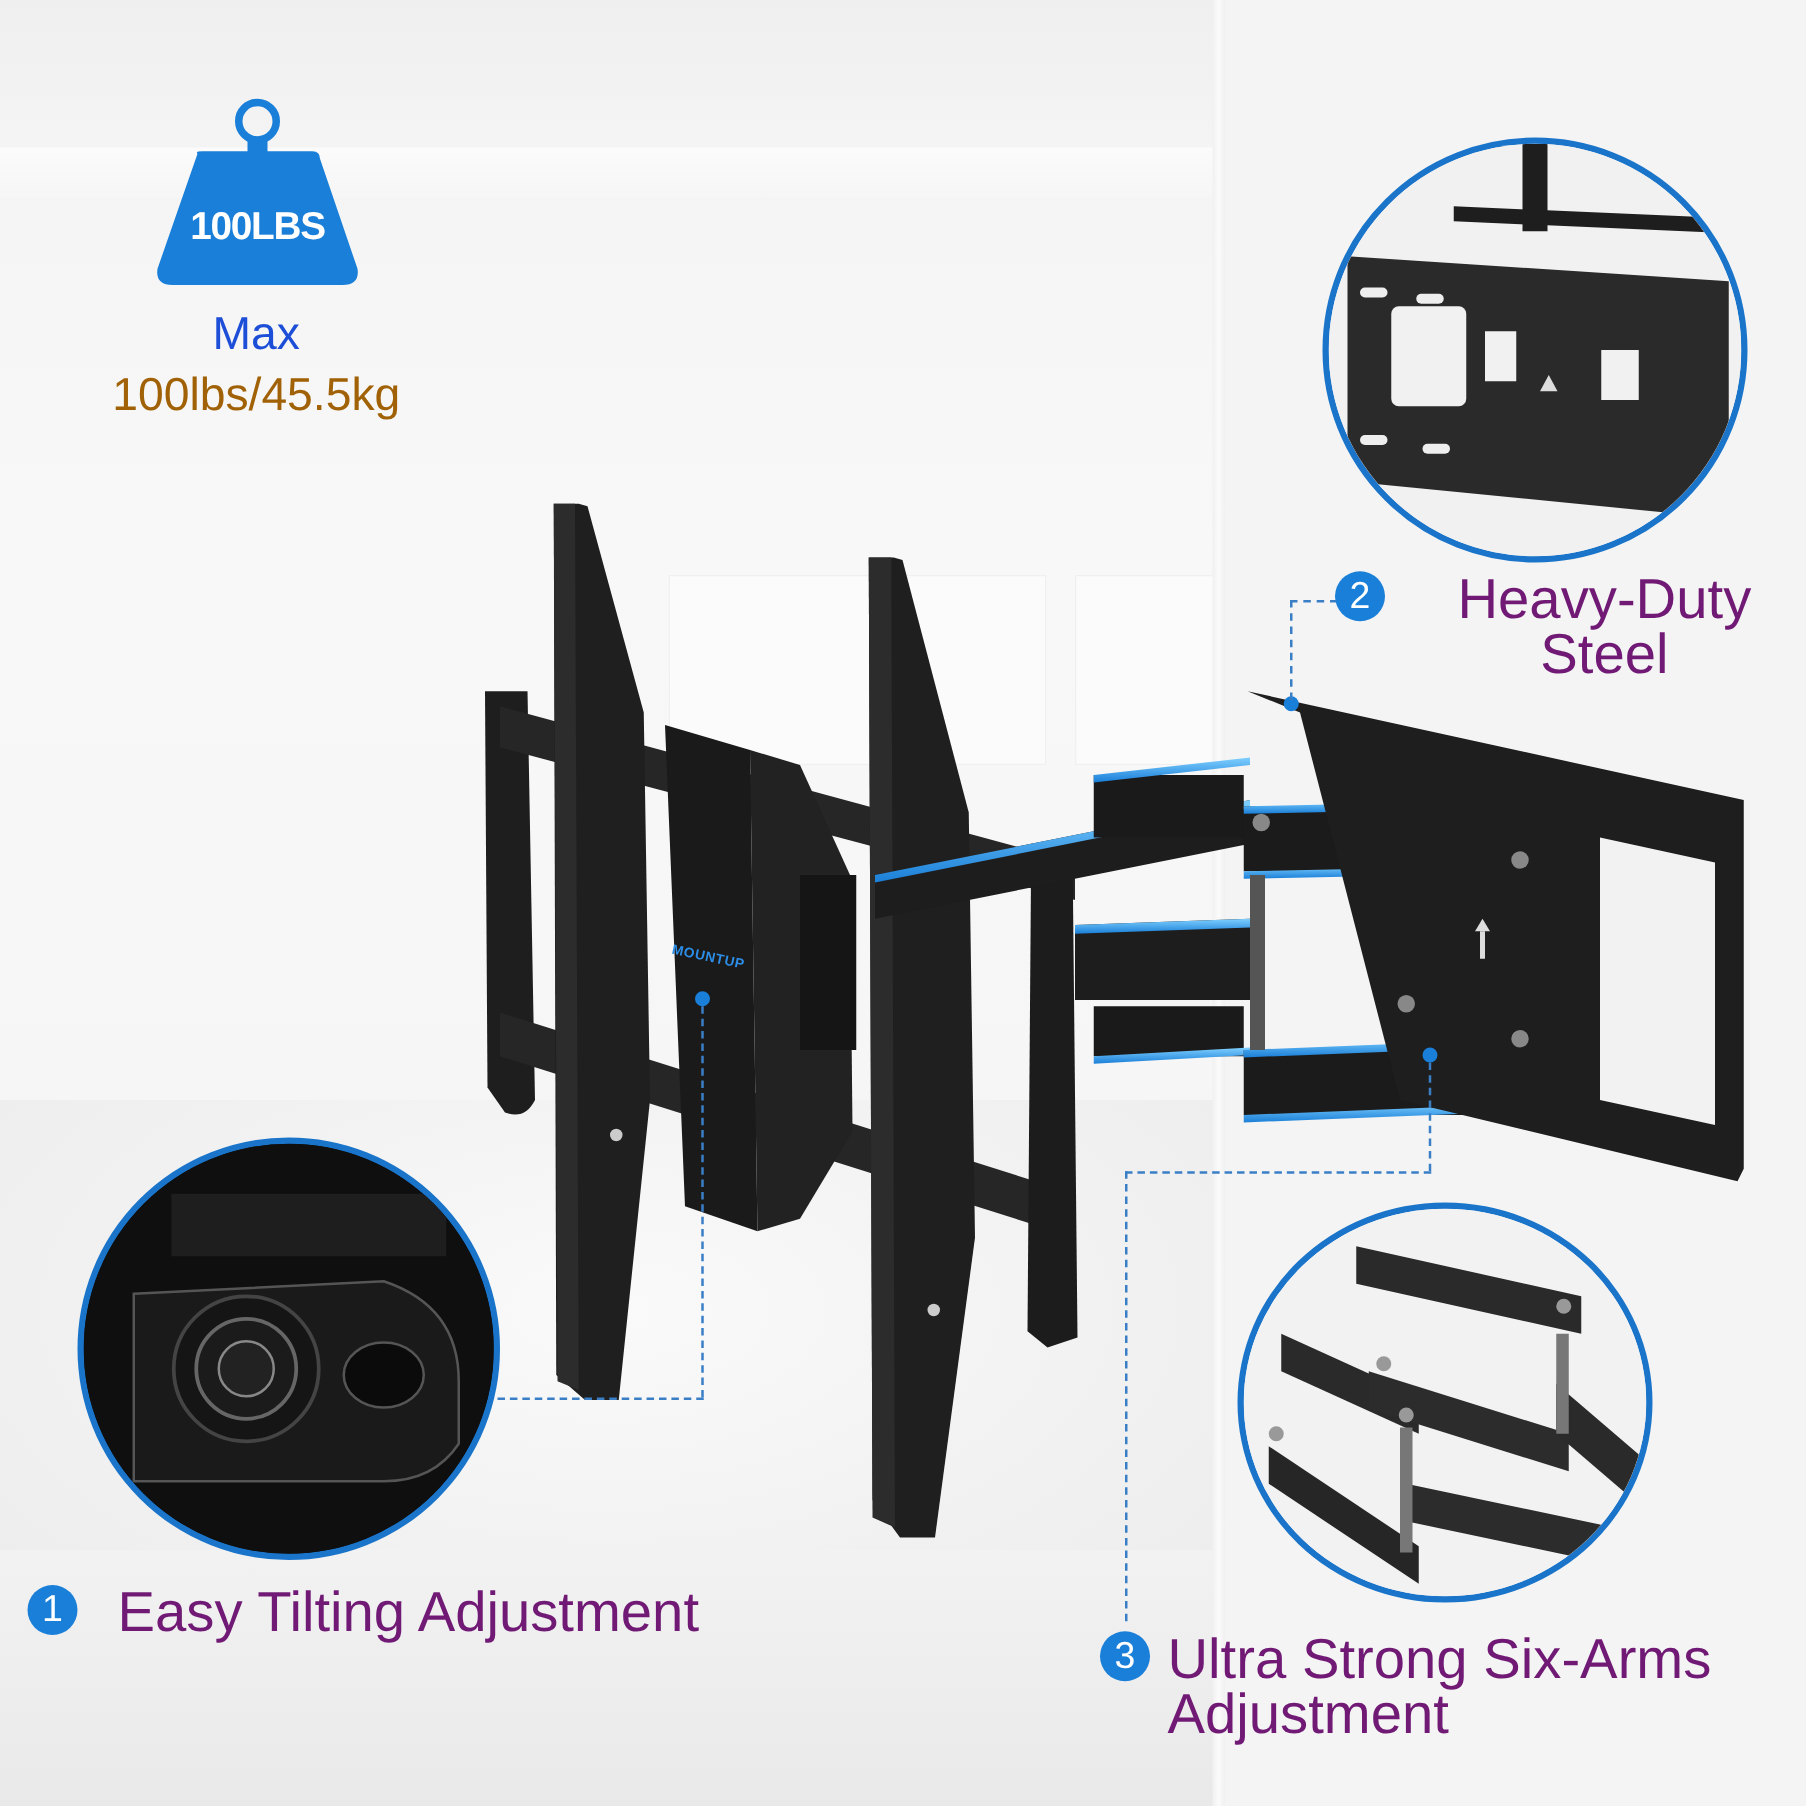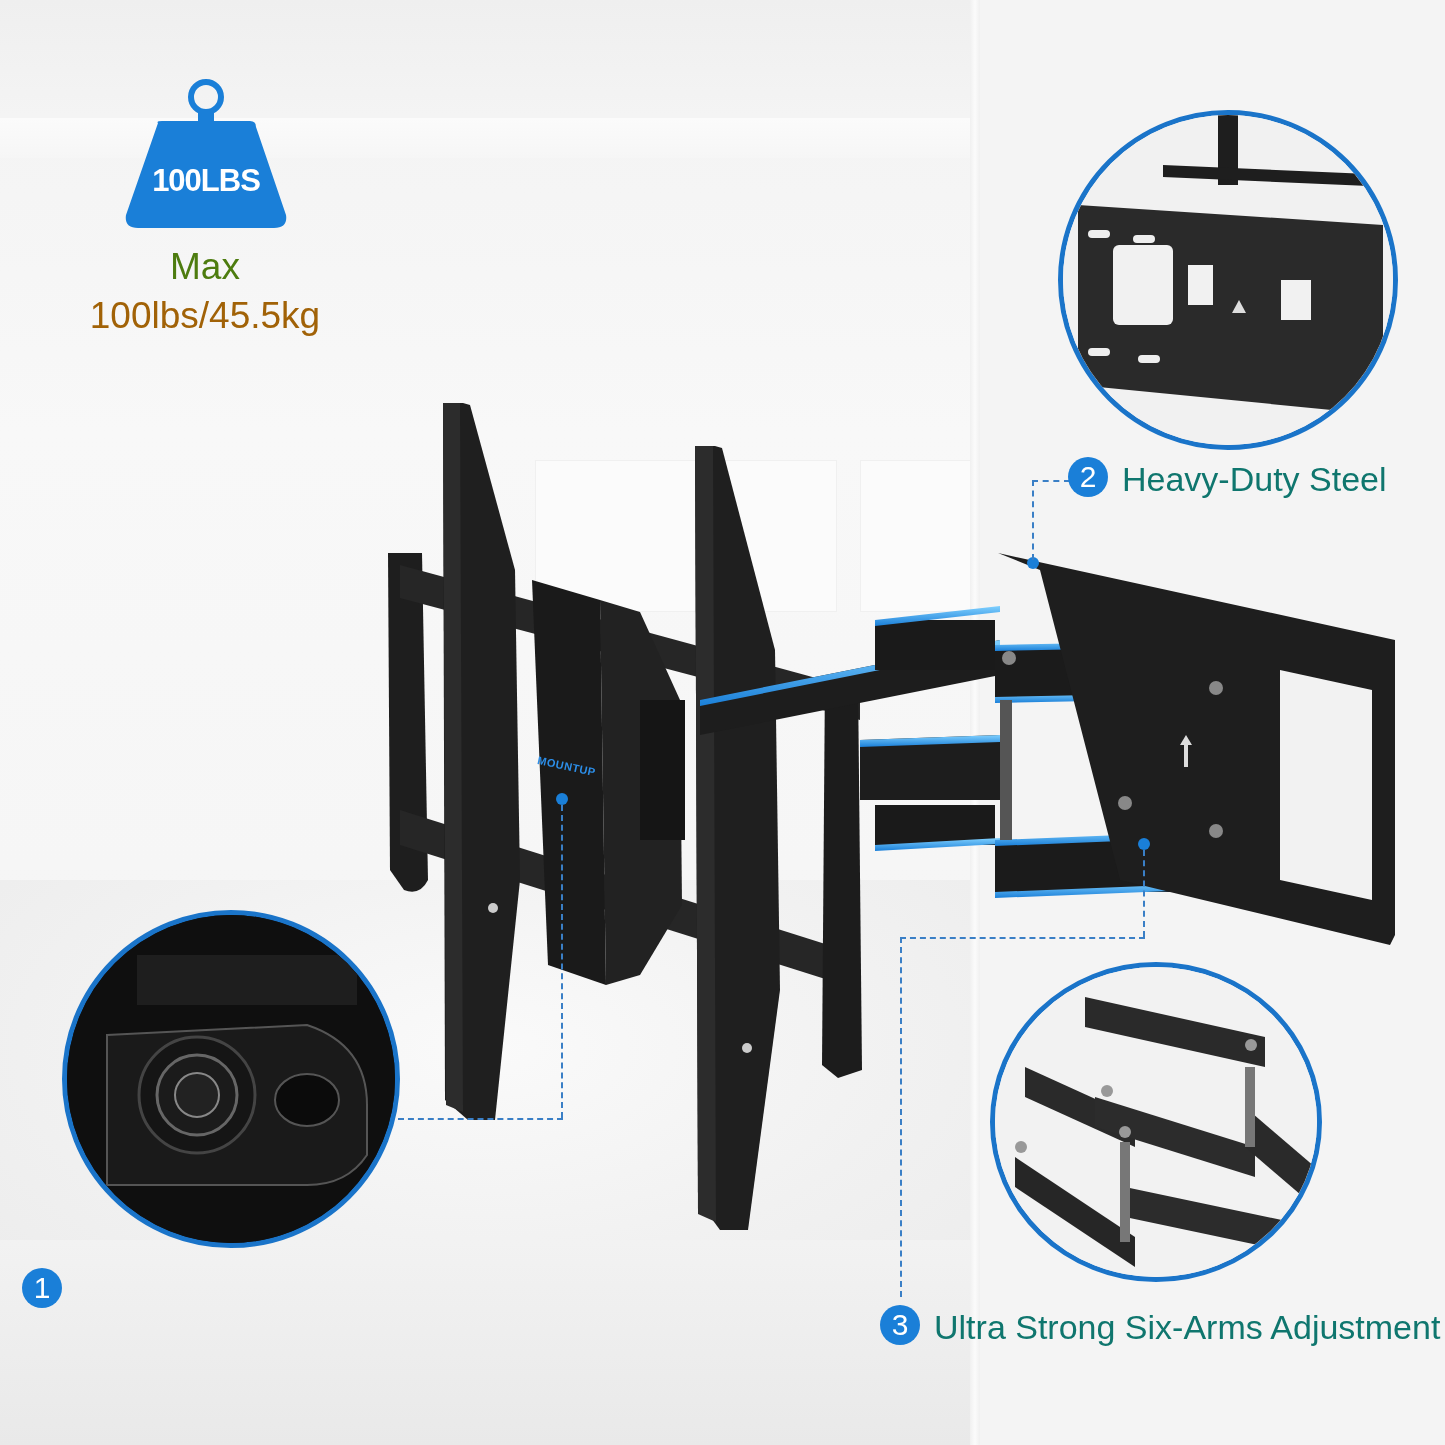--- a/index.html
+++ b/index.html
@@ -16,29 +16,29 @@
   .bg-sofa { position: absolute; left: 0; top: 880px; width: 975px; height: 420px;
              background: radial-gradient(ellipse at 50% 40%, #fafafa 0%, #f1f1f1 60%, #ececec 100%); }
   .bg-floor { position: absolute; left: 0; top: 1240px; width: 975px; height: 205px;
              background: linear-gradient(180deg, #f2f2f2, #e9e9e9); }
 
   
   .weight { position: absolute; left: 118px; top: 75px; width: 176px; height: 158px; }
   .weight-text { position: absolute; left: 0; top: 88px; width: 176px; text-align: center;
              color: #fff; font-weight: bold; font-size: 31px; letter-spacing: -1px; }
   .max-label { position: absolute; left: 60px; top: 245px; width: 290px; text-align: center;
-             font-size: 37px; color: #4d7c0f; line-height: 44px; }
+             font-size: 37px; color: #1d4ed8; line-height: 44px; }
   .max-value { position: absolute; left: 60px; top: 294px; width: 290px; text-align: center;
              font-size: 37px; color: #a16207; line-height: 44px; }
 
   
   .callout { position: absolute; display: flex; align-items: flex-start; }
   .num { width: 40px; height: 40px; border-radius: 50%; background: #1a7fd8; color: #fff;
          font-size: 30px; line-height: 40px; text-align: center; font-weight: normal; flex: none; }
-  .callout-text { font-size: 34px; color: #0f766e; line-height: 44px; margin-left: 14px; }
+  .callout-text { font-size: 45px; color: #701a75; line-height: 44px; margin-left: 14px; }
   .callout-2 .callout-text { text-align: center; }
 
   
   .detail { position: absolute; border-radius: 50%; border: 5px solid #1a74c9; overflow: hidden; box-sizing: border-box; }
   .detail-1 { left: 62px; top: 910px; width: 338px; height: 338px; background: #111; }
   .detail-2 { left: 1058px; top: 110px; width: 340px; height: 340px; background: #f1f1f1; }
   .detail-3 { left: 990px; top: 962px; width: 332px; height: 320px; background: #f2f2f2; }
 
   .dash { position: absolute; border-color: #3a7fc6; border-style: dashed; border-width: 0; }
   .dot { position: absolute; width: 12px; height: 12px; border-radius: 50%; background: #1a7fd8; }
@@ -182,20 +182,23 @@
     <rect x="250" y="100" width="10" height="80" fill="#777"></rect>
     <circle cx="256" cy="78" r="6" fill="#999"></circle>
     <circle cx="112" cy="124" r="6" fill="#999"></circle>
     <circle cx="130" cy="165" r="6" fill="#999"></circle>
     <circle cx="26" cy="180" r="6" fill="#999"></circle>
   </svg>
 </div>
 
 <div class="callout callout-1" style="left:22px;top:1268px;">
   <div class="num">1</div>
+  <div class="callout-text" style="margin-left:32px;">
+    <div>Easy Tilting Adjustment</div>
+  </div>
 </div>
 
 <div class="callout callout-2" style="left:1068px;top:457px;">
   <div class="num">2</div>
   <div class="callout-text">
     <div>Heavy-Duty Steel</div>
   </div>
 </div>
 
 <div class="callout callout-3" style="left:880px;top:1305px;">

